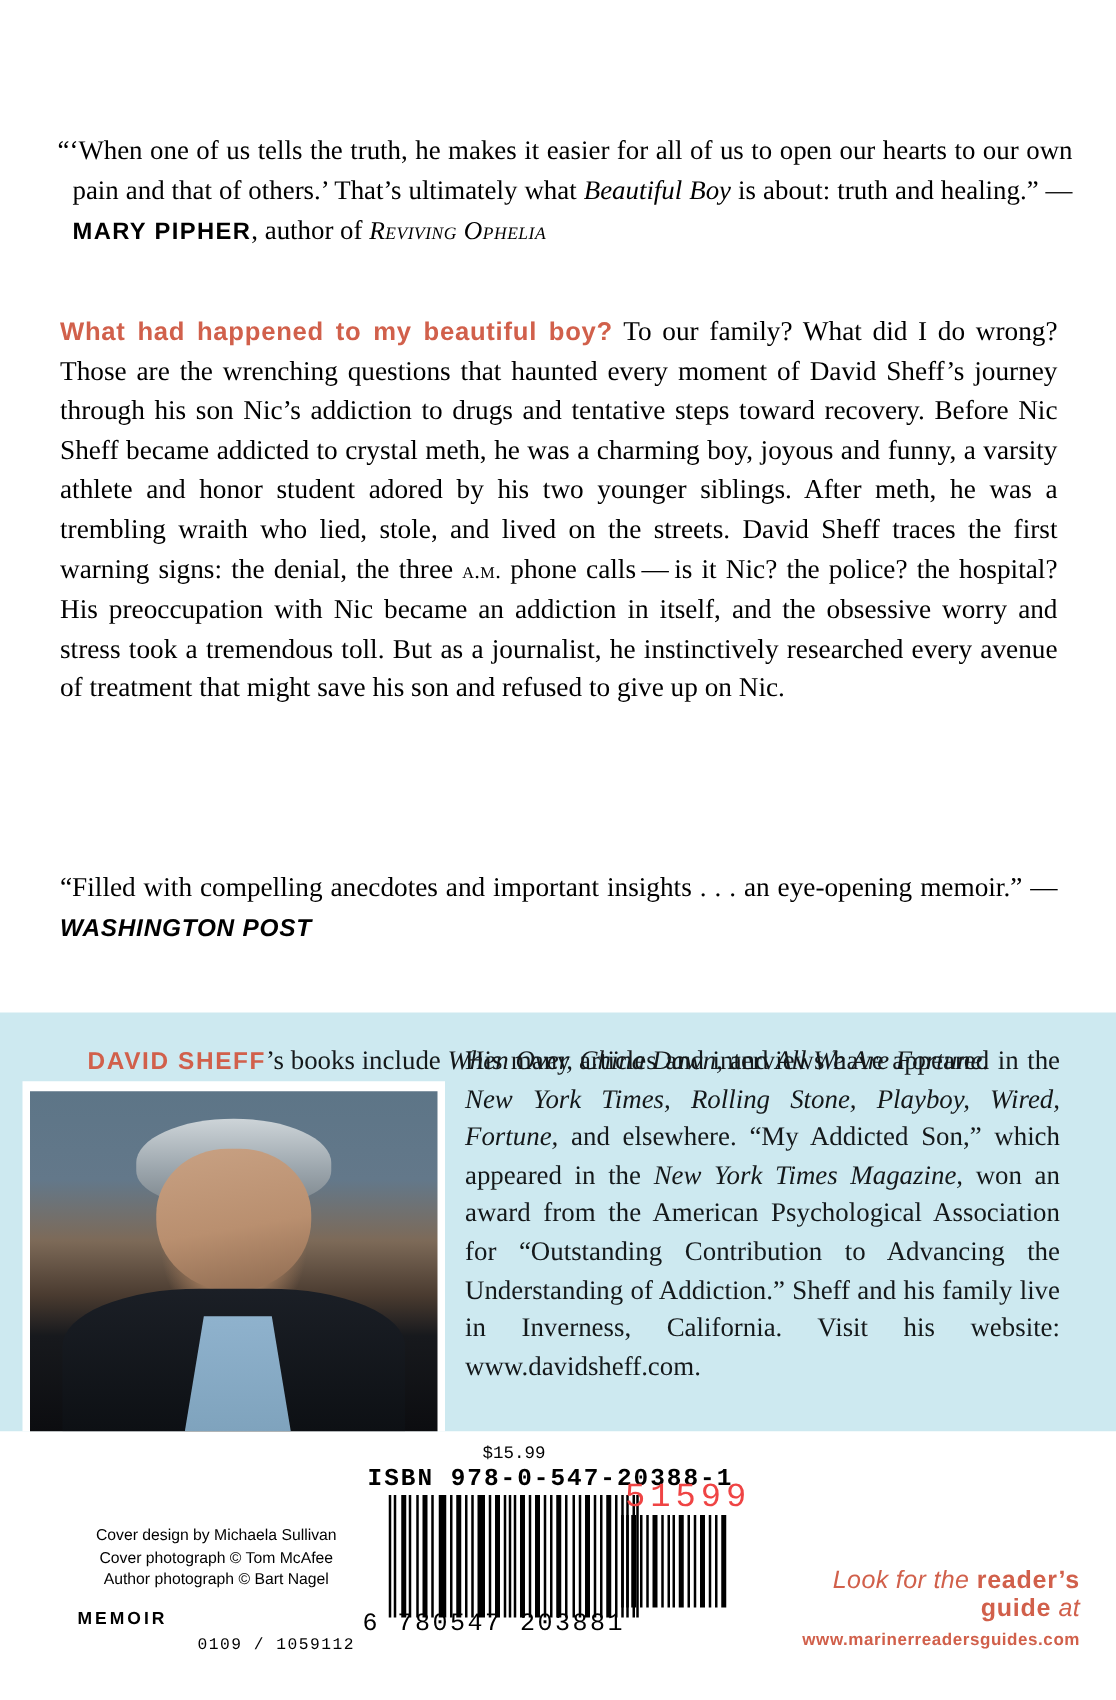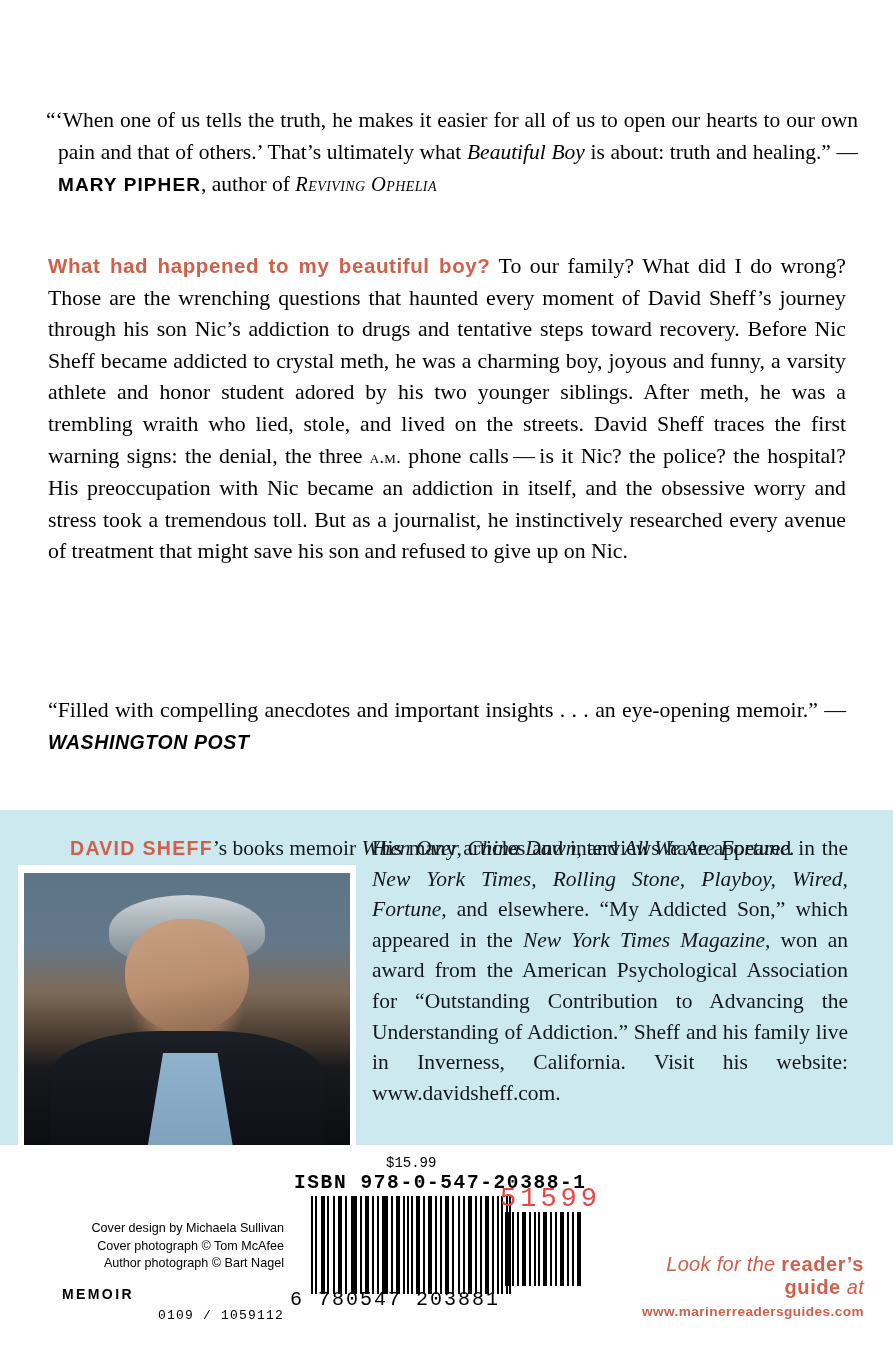--- a/index.html
+++ b/index.html
@@ -227,21 +227,21 @@
     color: #000;
   }
   .bar { position: absolute; top: 0; background: #000; height: 100%; }
 
   
   #credits {
     position: absolute;
     left: 62px;
     top: 1220px;
     width: 222px;
-    text-align: right;
+    text-align: center;
     font-family: "Liberation Sans", sans-serif;
     font-size: 12.6px;
     line-height: 17.5px;
     color: #000;
   }
   #memoir-label {
     position: absolute;
     left: 62px;
     top: 1286px;
     width: 222px;
@@ -297,21 +297,21 @@
 
 <div id="author-photo">
   <div class="photo-inner">
     <div class="hair"></div>
     <div class="face"></div>
     <div class="jacket"></div>
     <div class="shirt"></div>
   </div>
 </div>
 
-<div id="bio-lead-line"><span class="bio-name">DAVID SHEFF</span><span>’s books memoir </span><span class="italic">When Over,</span><span> </span><span class="italic">China Dawn,</span><span> and </span><span class="italic">All We Are Fortune.</span></div>
+<div id="bio-lead-line"><span class="bio-name">DAVID SHEFF</span><span>’s books include </span><span class="italic">When Over,</span><span> </span><span class="italic">China Dawn,</span><span> and </span><span class="italic">All We Are Fortune.</span></div>
 
 <div id="bio-text"><span>His many articles and interviews have appeared in the </span><span class="italic">New York Times, Rolling Stone, Playboy, Wired, Fortune,</span><span> and elsewhere. “My Addicted Son,” which appeared in the </span><span class="italic">New York Times Magazine,</span><span> won an award from the American Psychological Association for “Outstanding Contribution to Advancing the Understanding of Addiction.” Sheff and his family live in Inverness, California. Visit his website: www.davidsheff.com.</span></div>
 
 <div id="price-line">$15.99</div>
 <div id="isbn-line">ISBN 978-0-547-20388-1</div>
 
 <div id="barcode-main">
   <span class="bar" style="left:0px;width:2px"></span>
   <span class="bar" style="left:4px;width:2px"></span>
   <span class="bar" style="left:10px;width:4px"></span>

